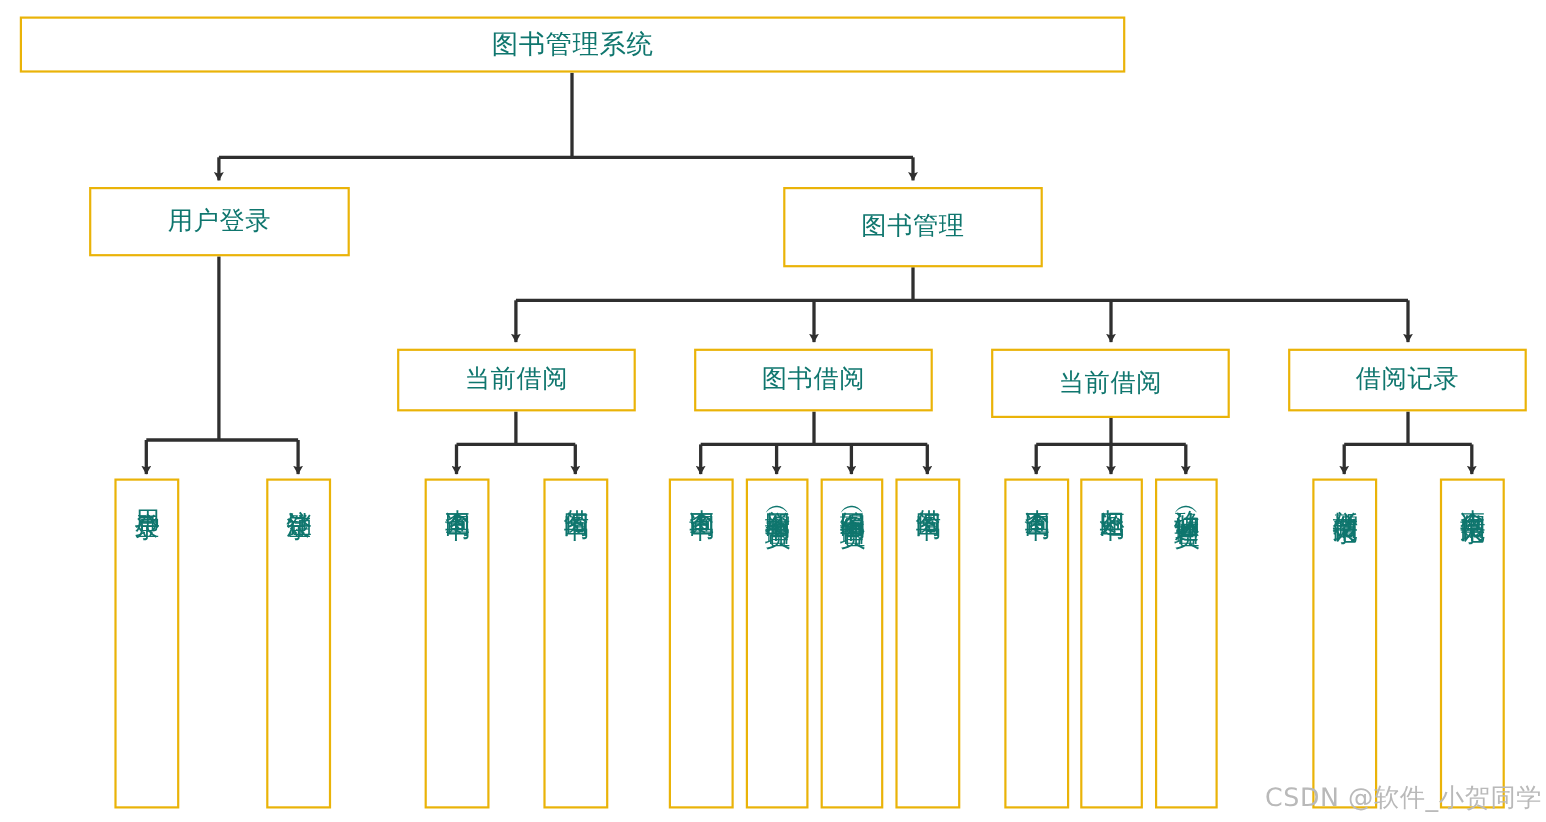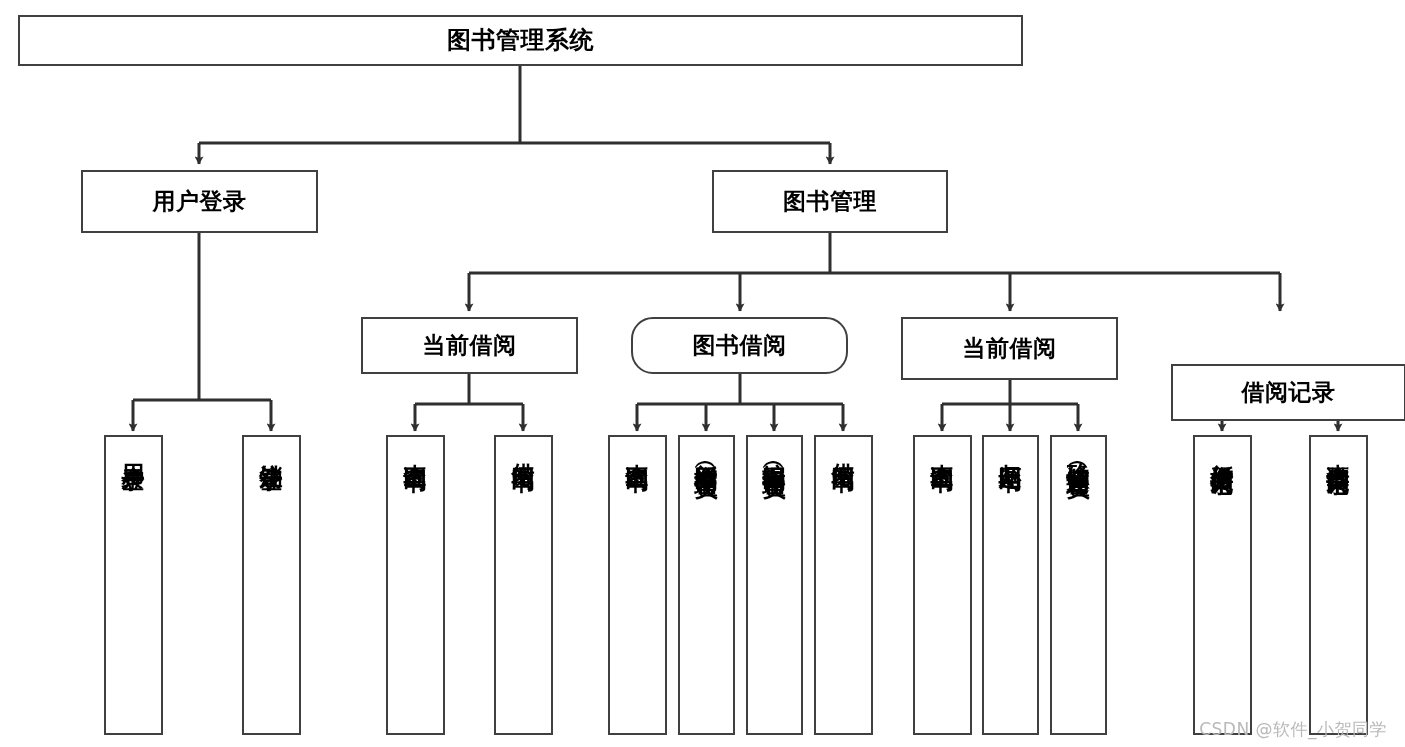--- a/index.html
+++ b/index.html
@@ -22,27 +22,26 @@
     position: absolute;
     left: 0;
     top: 0;
     width: 1405px;
     height: 747px;
     pointer-events: none;
   }
   .node {
     position: absolute;
     box-sizing: border-box;
-    border: 2px solid #404040;
+    border: 2px solid #eab308;
     background: #ffffff;
     display: flex;
     align-items: center;
     justify-content: center;
-    color: #000000;
-    font-weight: bold;
+    color: #0f766e;
   }
   .node-label {
     display: block;
     text-align: center;
     line-height: 1.12;
     letter-spacing: 0.5px;
   }
   
   .node.horiz .node-label {
     writing-mode: horizontal-tb;
@@ -60,23 +59,23 @@
   .node.vert .node-label {
     writing-mode: vertical-rl;
     text-orientation: upright;
     font-size: 23px;
     line-height: 1.05;
     letter-spacing: 2px;
     white-space: nowrap;
   }
   #watermark {
     position: absolute;
-    right: 18px;
+    right: 3px;
     bottom: 6px;
-    font-size: 17px;
+    font-size: 23px;
     color: #b9b9b9;
     letter-spacing: 0.5px;
     white-space: nowrap;
     user-select: none;
   }
 </style>
 </head>
 <body>
 
 <div id="diagram-root">
@@ -131,34 +130,34 @@
     </g>
   </svg>
 
   <div class="node horiz root" style="left:18px; top:15px; width:1005px; height:51px;">
     <span class="node-label">图书管理系统</span>
   </div>
 
   <div class="node horiz" style="left:81px; top:170px; width:237px; height:63px;">
     <span class="node-label">用户登录</span>
   </div>
-  <div class="node horiz" style="left:712px; top:170px; width:236px; height:63px;">
+  <div class="node horiz" style="left:712px; top:170px; width:236px; height:73px;">
     <span class="node-label">图书管理</span>
   </div>
 
   <div class="node horiz" style="left:361px; top:317px; width:217px; height:57px;">
     <span class="node-label">当前借阅</span>
   </div>
-  <div class="node horiz" style="left:631px; top:317px; width:217px; height:57px;border-radius:22px;">
+  <div class="node horiz" style="left:631px; top:317px; width:217px; height:57px;">
     <span class="node-label">图书借阅</span>
   </div>
   <div class="node horiz" style="left:901px; top:317px; width:217px; height:63px;">
     <span class="node-label">当前借阅</span>
   </div>
-  <div class="node horiz" style="left:1171px; top:317px; width:235px; height:57px;margin-top:47px;">
+  <div class="node horiz" style="left:1171px; top:317px; width:217px; height:57px;">
     <span class="node-label">借阅记录</span>
   </div>
 
   <div class="node vert" style="left:104px; top:435px; width:59px; height:300px;">
     <span class="node-label">用户登录</span>
   </div>
   <div class="node vert" style="left:242px; top:435px; width:59px; height:300px;">
     <span class="node-label">注销登录</span>
   </div>
 

